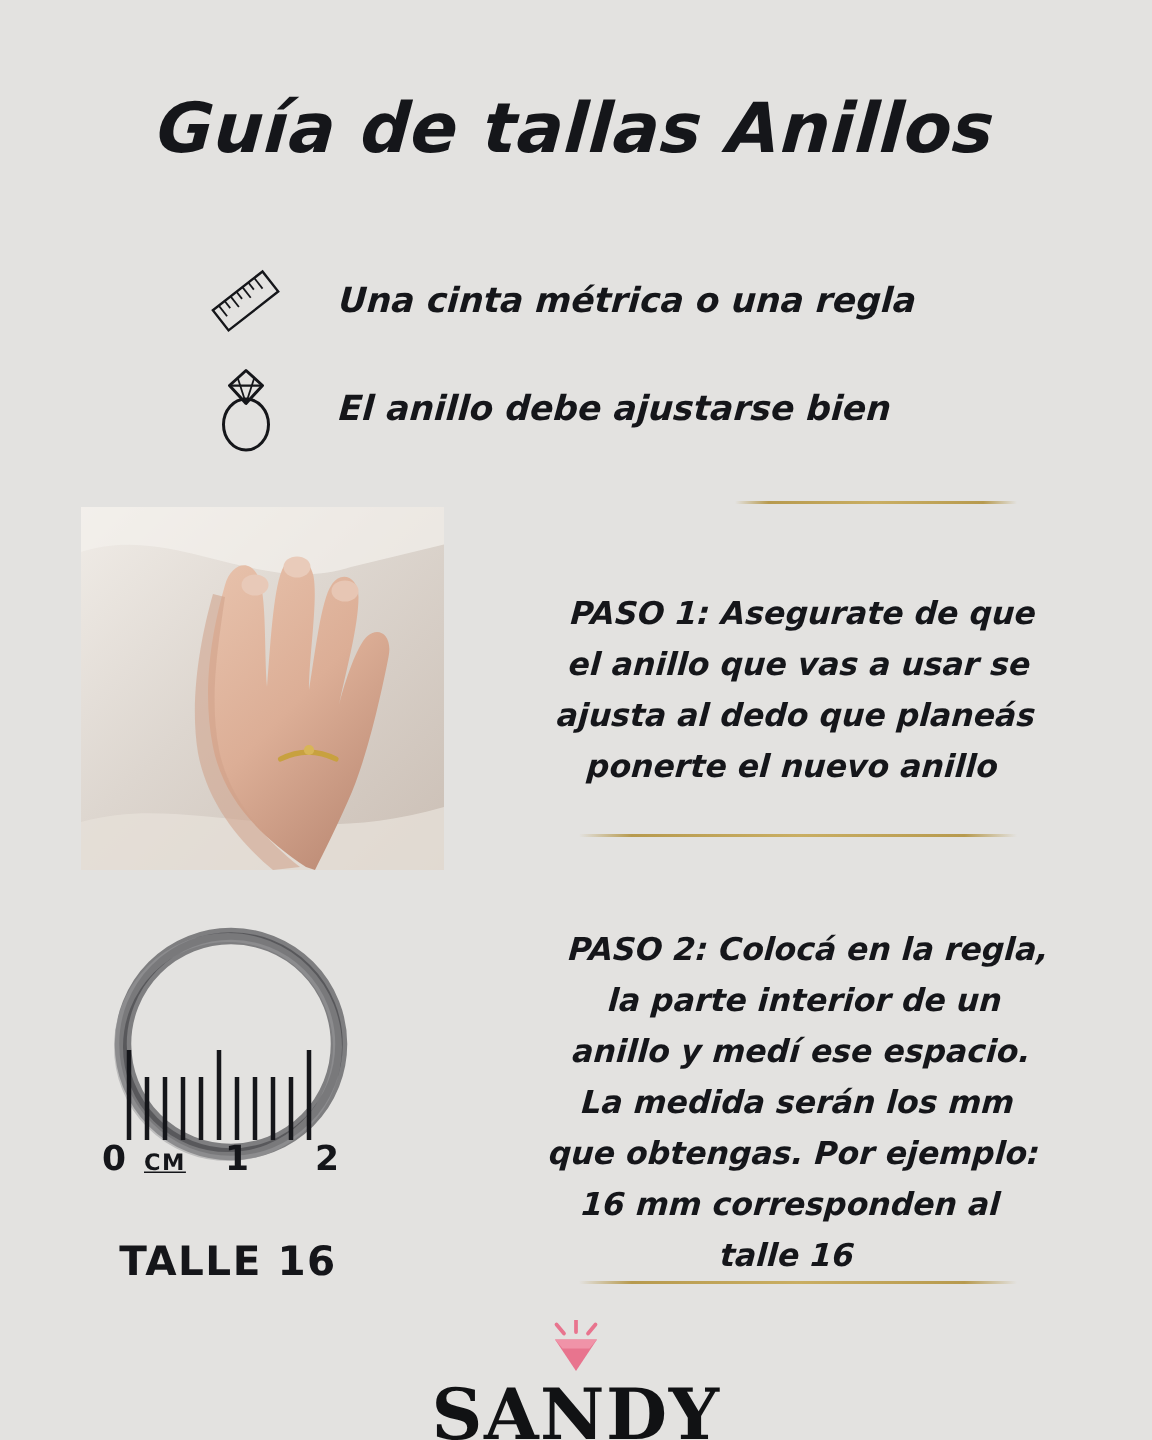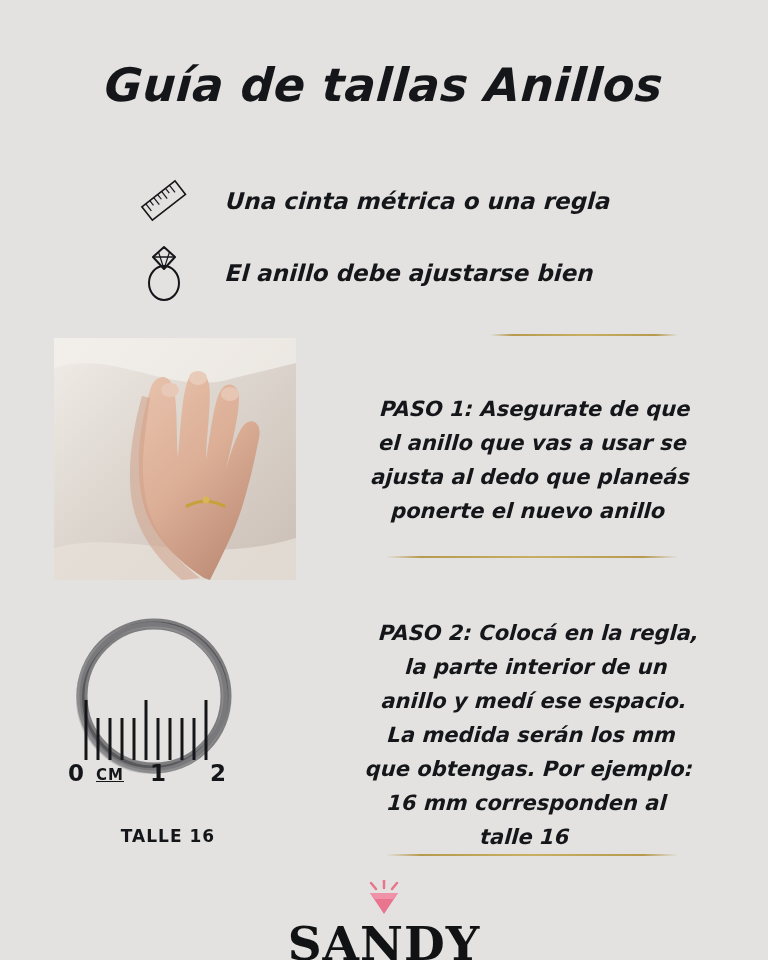--- a/index.html
+++ b/index.html
@@ -105,26 +105,26 @@
   
   .ring-area {
     position: absolute;
     left: 42px;
     top: 600px;
     width: 280px;
     height: 230px;
   }
   .talle-label {
     position: absolute;
-    left: 68px;
+    left: 52px;
     top: 826px;
     width: 200px;
     text-align: center;
     font-family: "DejaVu Sans", sans-serif;
-    font-size: 17px;
+    font-size: 27px;
     font-weight: 700;
     letter-spacing: 1px;
     color: #15161a;
   }
 
   
   .logo {
     position: absolute;
     left: 0;
     top: 880px;

